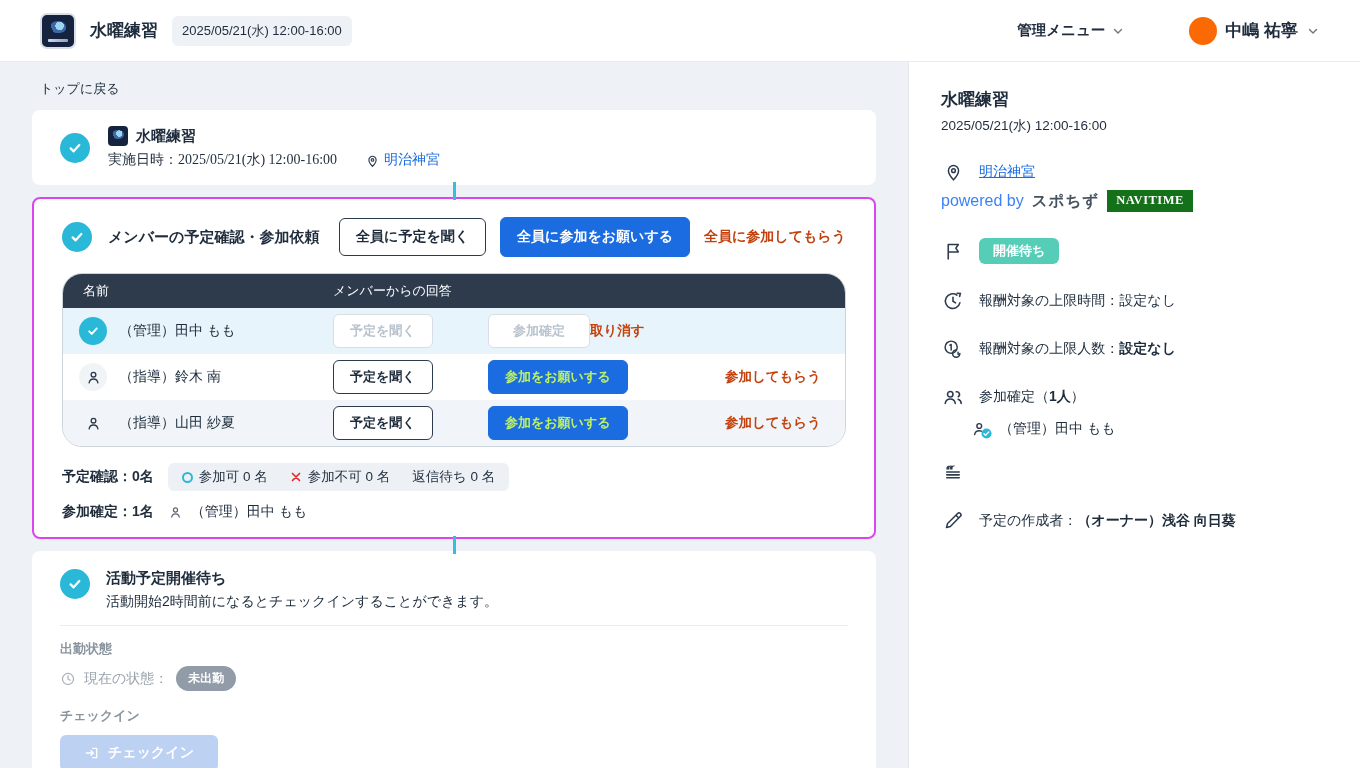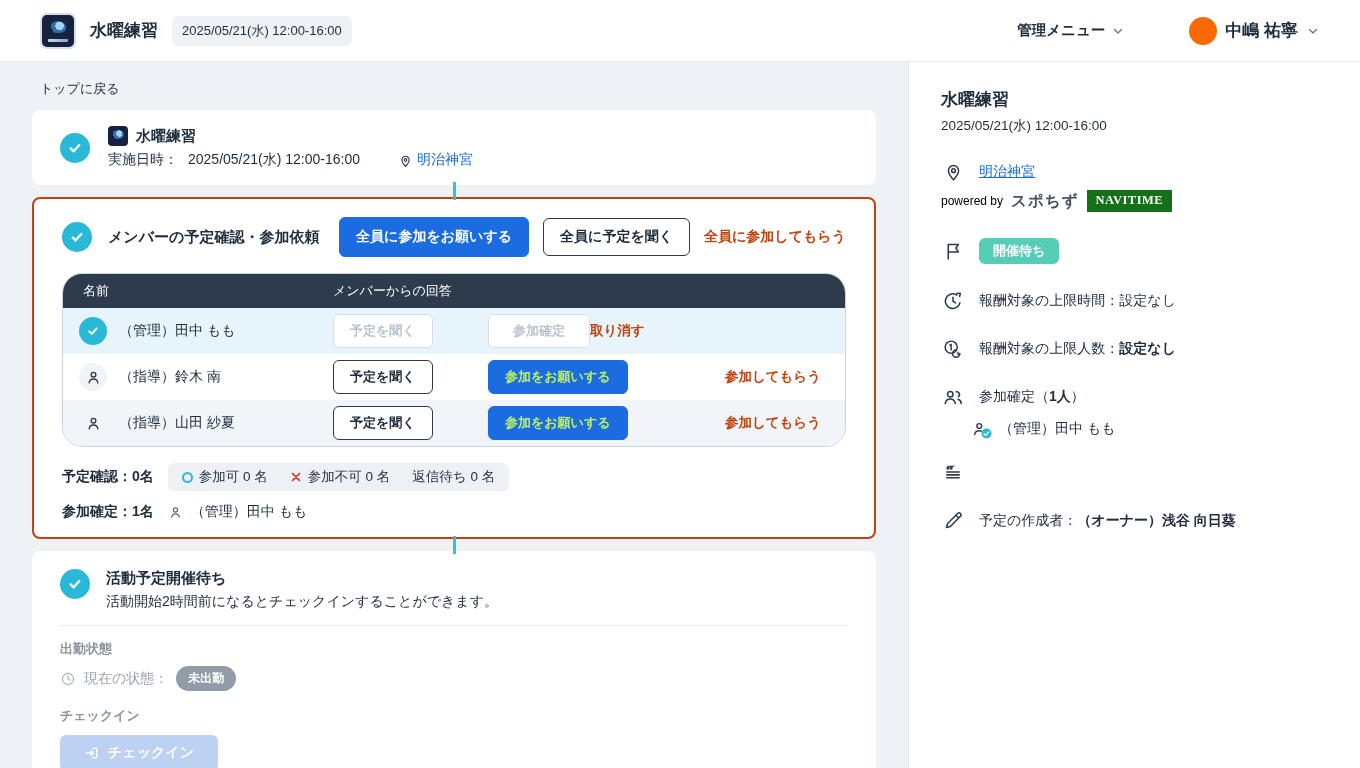--- a/index.html
+++ b/index.html
@@ -52,23 +52,23 @@
   }
   .event-card { display:flex; gap:18px; align-items:center; padding:16px 28px; }
   .event-head { display:flex; align-items:center; gap:8px; margin-bottom:5px; }
   .mini-logo { width:20px; height:20px; border-radius:4px; background:#16233f; position:relative; }
   .mini-logo::before {
     content:""; position:absolute; left:4px; top:4px; width:12px; height:9px;
     background:radial-gradient(circle at 60% 40%, #9fd4ef 0 35%, #3a6aa8 36% 70%, transparent 71%);
     border-radius:50%;
   }
   .event-title { font-size:15px; font-weight:bold; }
-  .event-meta { display:flex; align-items:center; gap:10px; font-size:14px; }
+  .event-meta { display:flex; align-items:center; font-size:14px;font-family:Liberation Serif, serif; }
   .loc { display:inline-flex; align-items:center; gap:4px; margin-left:28px; color:#1a6ce0; cursor:pointer; }
-  .request-card { border:2px solid #c2410c; padding:18px 28px 16px; }
+  .request-card { border:2px solid #d946ef; padding:18px 28px 16px; }
   .req-head { display:flex; align-items:center; gap:16px; margin-bottom:16px; }
   .req-title { font-size:15px; font-weight:bold; flex:0 0 auto; }
   .req-actions { margin-left:auto; display:flex; align-items:center; gap:14px; }
   .btn { border-radius:6px; font-weight:bold; cursor:pointer; font-family:inherit; }
   .btn-outline { background:#fff; border:1px solid #2c3a4e; color:#1e2c3c; font-size:14px; padding:9px 16px; }
   .btn-primary { background:#1b6ce0; border:1px solid #1b6ce0; color:#fff; font-size:14px; padding:10px 16px; }
   .link { color:#c2410c; font-weight:bold; font-size:14px; cursor:pointer; text-decoration:none; }
   
   .member-table { border:1px solid #ccd4dc; border-radius:20px; overflow:hidden; margin-bottom:16px; }
   .mt-header { display:flex; background:#2d3b4d; color:#fff; font-size:13px; padding:8px 0; }
@@ -125,21 +125,21 @@
   .sb-row .ico { flex:0 0 24px; display:flex; align-items:center; justify-content:center; }
   .team-logo { width:22px; height:22px; border-radius:4px; background:#16233f; position:relative; flex:0 0 auto; }
   .team-logo::before {
     content:""; position:absolute; left:4px; top:4px; width:14px; height:10px;
     background:radial-gradient(circle at 60% 40%, #9fd4ef 0 35%, #3a6aa8 36% 70%, transparent 71%);
     border-radius:50%;
   }
   .sb-loc-row { margin-bottom:8px; }
   .sb-link { color:#1a6ce0; text-decoration:underline; cursor:pointer; }
   .powered { display:flex; align-items:center; gap:8px; margin:0 0 26px; }
-  .powered-label { font-size:12px; color:#000000; }
+  .powered-label { font-size:16px; color:#3b82f6; }
   .sposuru { font-size:15.5px; font-weight:800; color:#46525f; letter-spacing:1px; }
   .navitime {
     background:#15701a; color:#fff; font-family:"Liberation Serif","DejaVu Serif",serif;
     font-weight:bold; font-size:12.5px; padding:3px 9px 4px; letter-spacing:0.5px; cursor:pointer;
   }
   .teal-badge {
     background:#56cdb6; color:#fff; font-size:13px; font-weight:bold;
     border-radius:6px; padding:4px 14px;
   }
   .bold { font-weight:bold; }
@@ -206,22 +206,22 @@
     
     <div class="card request-card">
       <div class="req-head">
         <div class="check-circle">
           <svg width="16" height="16" viewBox="0 0 24 24" fill="none" stroke="#fff" stroke-width="3.4" stroke-linecap="round" stroke-linejoin="round">
               <path d="M5.5 12.6l4.4 4.4 8.6-9.4"></path>
             </svg>
         </div>
         <div class="req-title">メンバーの予定確認・参加依頼</div>
         <div class="req-actions">
+          <button class="btn btn-outline">全員に予定を聞く</button>
           <button class="btn btn-primary">全員に参加をお願いする</button>
-          <button class="btn btn-outline">全員に予定を聞く</button>
           <a class="link">全員に参加してもらう</a>
         </div>
       </div>
 
       <div class="member-table">
         <div class="mt-header">
           <div class="c-name">名前</div>
           <div class="c-resp">メンバーからの回答</div>
         </div>
 

